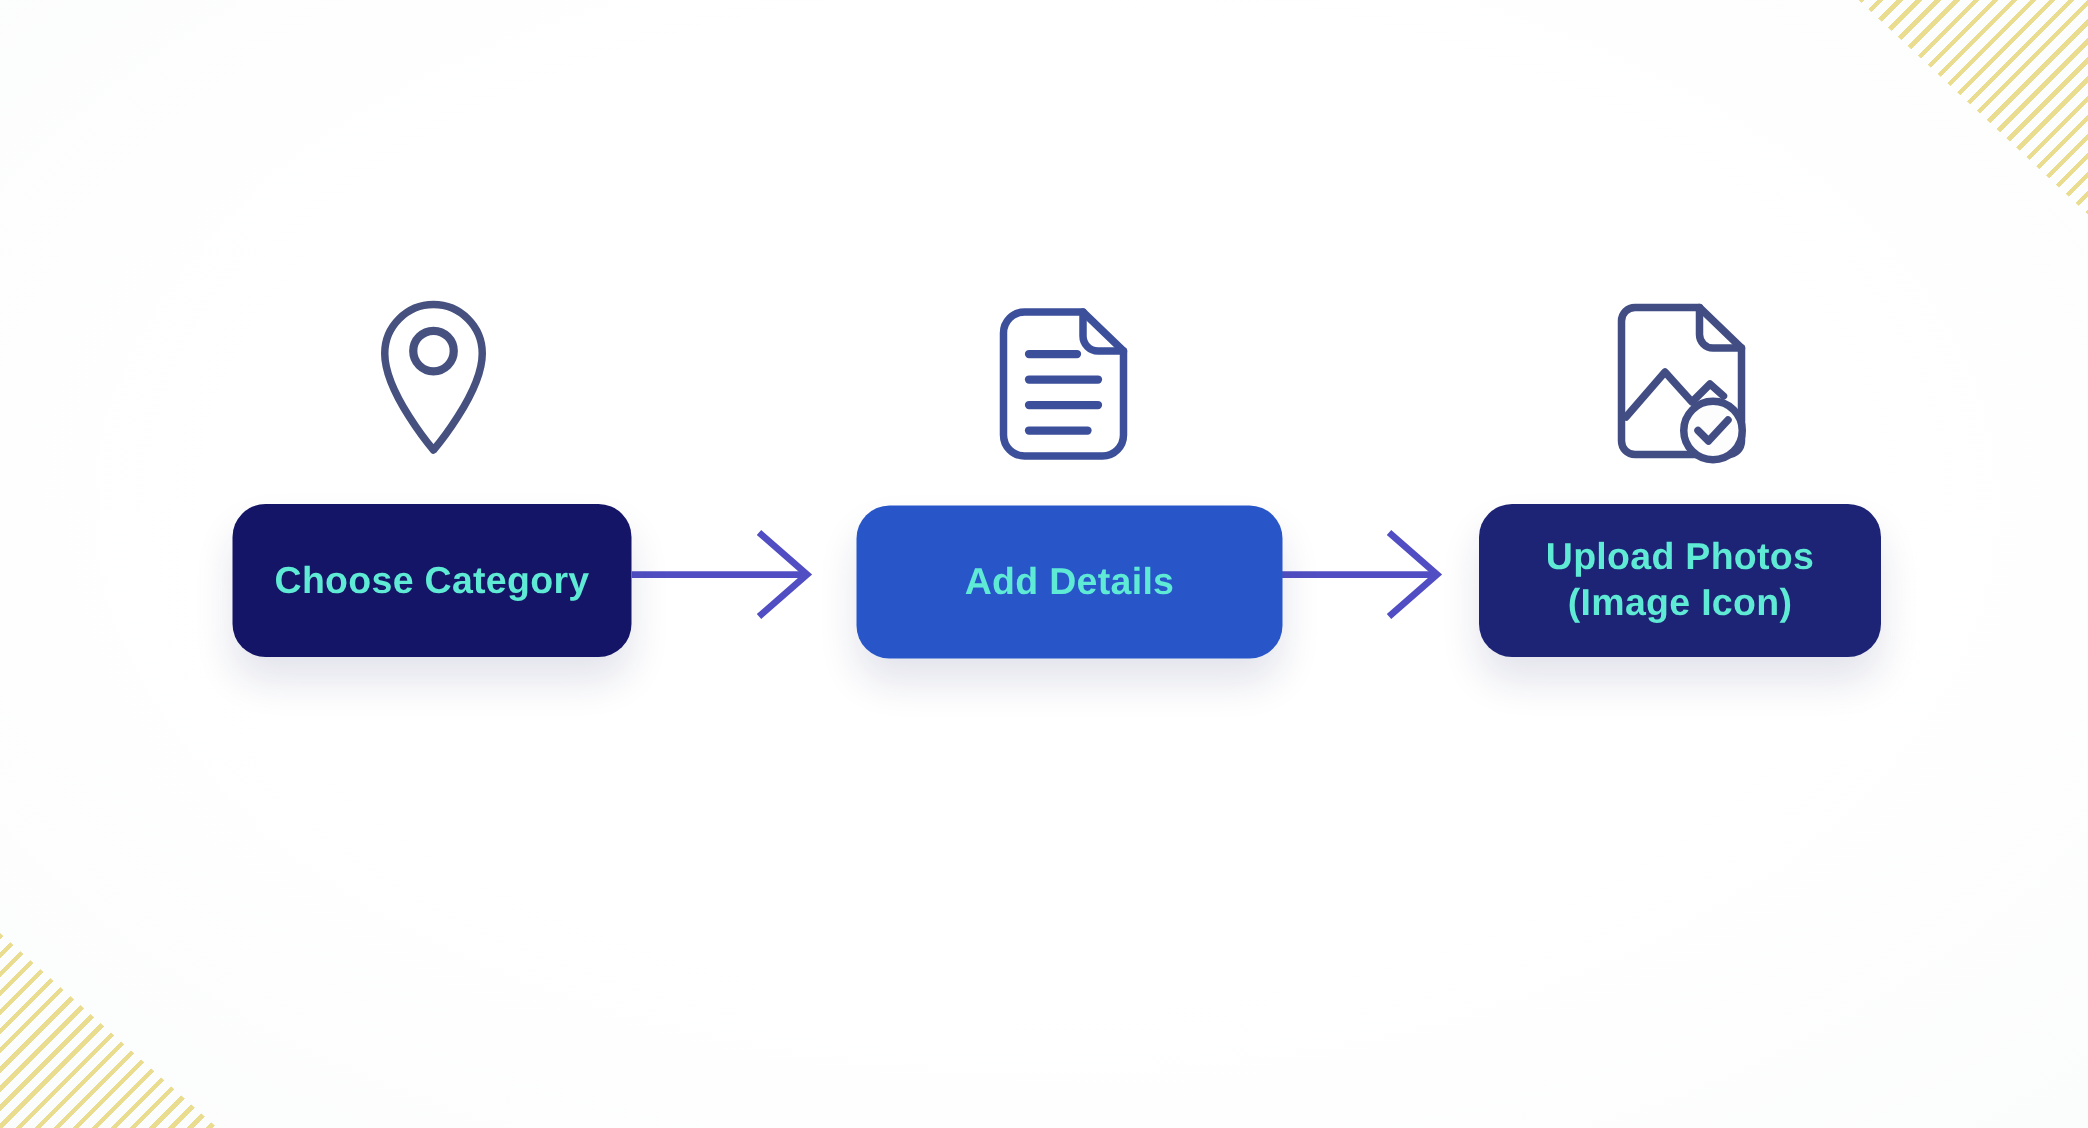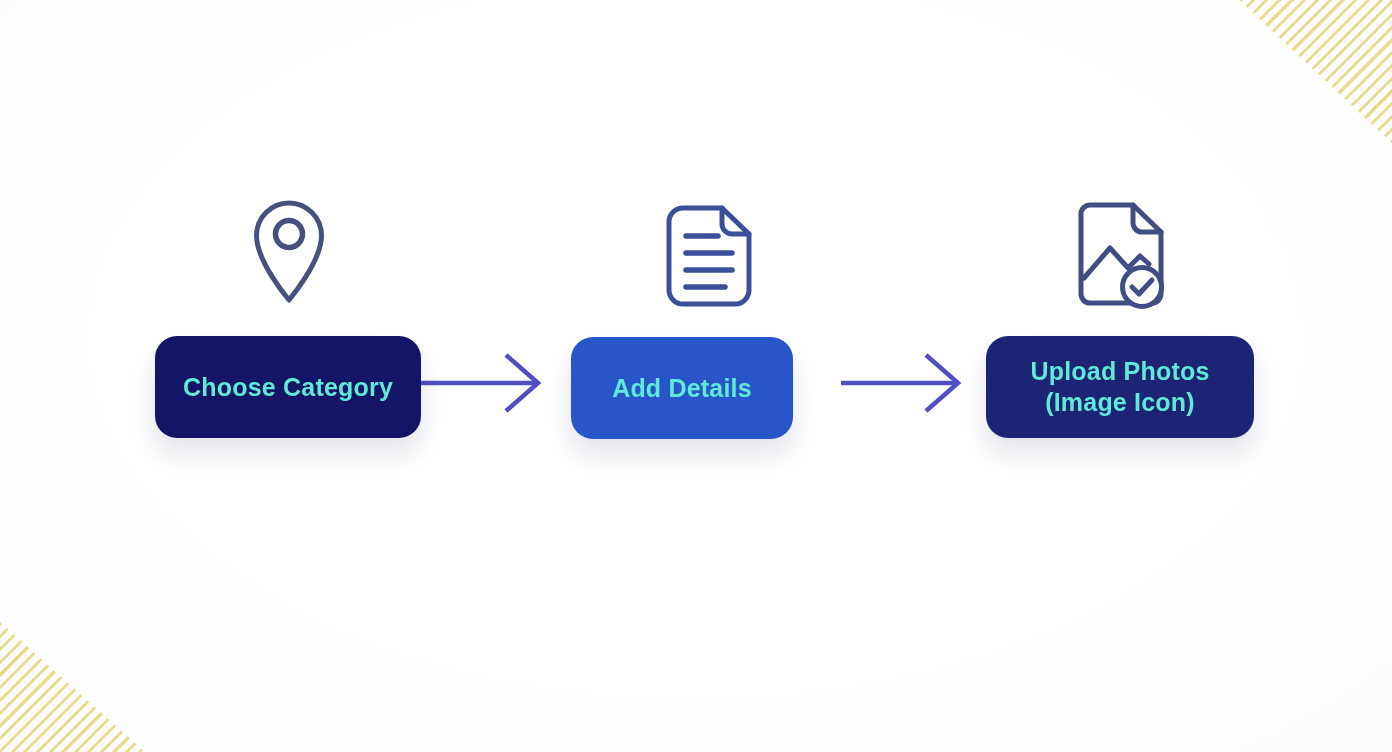--- a/index.html
+++ b/index.html
@@ -55,21 +55,21 @@
     align-items: center;
     justify-content: center;
     text-align: center;
     font-size: 25px;
     font-weight: 600;
     line-height: 31px;
     box-shadow: 0 16px 26px rgba(25, 30, 100, 0.12);
     letter-spacing: 0.2px;
   }
   .box-1 { left: 155px; top: 336px; width: 266px; background: #141566; }
-  .box-2 { left: 571px; top: 337px; width: 222px; background: #2856c9; }
+  .box-2 { left: 571px; top: 337px; width: 284px; background: #2856c9; }
   .box-3 { left: 986px; top: 336px; width: 268px; background: #1d2475; }
 
   .arrow { position: absolute; }
 </style>
 </head>
 <body>
 
 <div class="canvas">
 
   <div class="stripes stripes-tr"></div>

